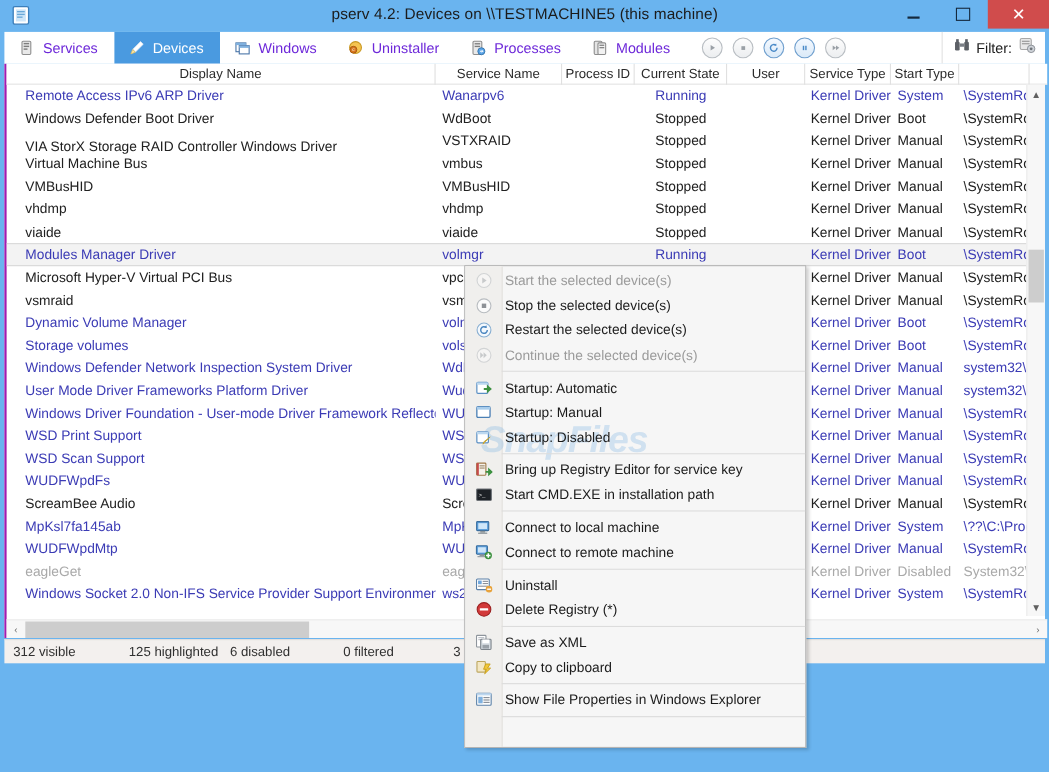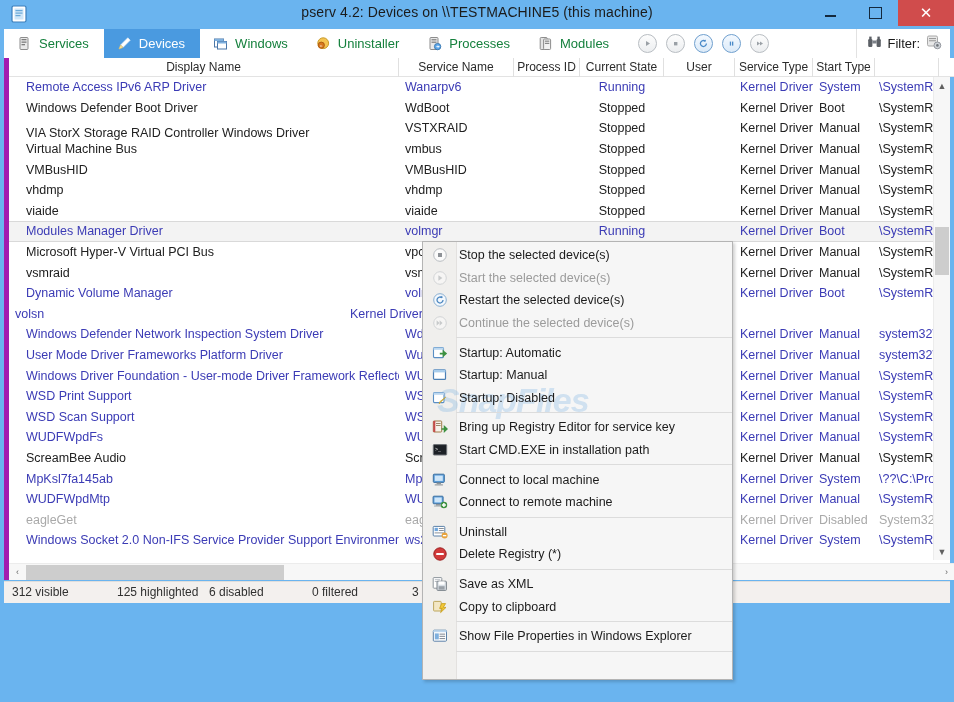--- a/index.html
+++ b/index.html
@@ -33,21 +33,21 @@
   .glyph-min{display:block;width:11px;height:2px;background:#14293d;margin-top:6px;}
   .glyph-max{display:block;width:11px;height:10px;border:1.6px solid #14293d;}
   
   .tabstrip{
     position:absolute;left:4px;top:29px;width:946px;height:29px;
     background:#ffffff;
     display:flex;align-items:stretch;
   }
   .tab{
     display:flex;align-items:center;gap:7px;
-    padding:0 15px 0 13px;height:29px;font-size:13px;color:#15803d;
+    padding:0 15px 0 13px;height:29px;font-size:13px;color:#6d28d9;
     cursor:default;white-space:nowrap;
   }
   .tab.active{background:#4a9ae0;color:#ffffff;}
   .tab .ticon{width:15px;height:15px;flex:0 0 15px;display:block;}
   .toolsep{width:8px;}
   .tbtns{display:flex;align-items:center;gap:9px;padding-left:6px;}
   .circbtn{
     width:17px;height:17px;border-radius:50%;
     border:1px solid #b8bdc2;background:linear-gradient(#fdfdfd,#eceef0);
     display:flex;align-items:center;justify-content:center;cursor:default;
@@ -56,21 +56,21 @@
   .circbtn svg{display:block;}
   .filterzone{
     position:absolute;right:0;top:0;height:29px;display:flex;align-items:center;
     gap:6px;padding-right:8px;border-left:1px solid #e2e2e2;padding-left:10px;
   }
   .filter-label{font-size:13px;color:#1a1a1a;}
   
   .listwrap{
     position:absolute;left:4px;top:58px;width:946px;height:522px;
     background:#ffffff;box-sizing:border-box;
-    border-left:5px solid #a21caf;
+    border-left:2px solid #a21caf;
   }
   .hdr{
     position:absolute;left:0;top:0;width:946px;height:19px;
     background:#ffffff;border-bottom:1px solid #e3e3e3;
     display:flex;box-sizing:border-box;
   }
   .hcell{
     font-size:12px;color:#2b2b2b;text-align:center;
     border-right:1px solid #e0e0e0;line-height:18px;height:19px;
     box-sizing:border-box;overflow:hidden;white-space:nowrap;
@@ -415,20 +415,21 @@
           <div class="c c-name blue" style="width: 390px;">Dynamic Volume Manager</div>
           <div class="c c-svc blue" style="width: 115px;">volm</div>
           <div class="c c-pid blue" style="width: 66px;"></div>
           <div class="c c-state blue" style="width: 84px;"></div>
           <div class="c c-user blue" style="width: 71px;"></div>
           <div class="c c-type blue" style="width: 78px;">Kernel Driver</div>
           <div class="c c-start blue" style="width: 62px;">Boot</div>
           <div class="c c-path blue" style="width: 64px;">\SystemRo</div>
         </div>
         <div class="row">
+          <div class="c c-name blue" style="width: 390px;">Storage volumes</div>
           <div class="c c-svc blue" style="width: 115px;">volsn</div>
           <div class="c c-pid blue" style="width: 66px;"></div>
           <div class="c c-state blue" style="width: 84px;"></div>
           <div class="c c-user blue" style="width: 71px;"></div>
           <div class="c c-type blue" style="width: 78px;">Kernel Driver</div>
           <div class="c c-start blue" style="width: 62px;">Boot</div>
           <div class="c c-path blue" style="width: 64px;">\SystemRo</div>
         </div>
         <div class="row">
           <div class="c c-name blue" style="width: 390px;">Windows Defender Network Inspection System Driver</div>
@@ -560,37 +561,37 @@
   <div class="statusbar">
     <span class="stat" style="left:8px;">312 visible</span>
     <span class="stat" style="left:113px;">125 highlighted</span>
     <span class="stat" style="left:205px;">6 disabled</span>
     <span class="stat" style="left:308px;">0 filtered</span>
     <span class="stat" style="left:408px;">3</span>
   </div>
 
   <div class="ctxmenu" id="ctxmenu">
     <div class="watermark">SnapFiles</div>
-  <div class="mi">
+  <div class="mi disabled">
+        <span class="micon" style="opacity: 0.55;">
+          <svg width="16" height="16" viewBox="0 0 16 16">
+            <circle cx="8" cy="8" r="6.3" fill="#fbfbfb" stroke="#b9bdc1" stroke-width="1"></circle>
+            <path d="M6.4 5.2 L10.4 8 L6.4 10.8 Z" fill="#a8acb0"></path>
+          </svg>
+        </span>
+        <span class="mlabel">Start the selected device(s)</span>
+      </div>
+      <div class="mi">
         <span class="micon">
           <svg width="16" height="16" viewBox="0 0 16 16">
             <circle cx="8" cy="8" r="6.3" fill="#fbfbfb" stroke="#b9bdc1" stroke-width="1"></circle>
             <rect x="6" y="6" width="4" height="4" fill="#8e9297"></rect>
           </svg>
         </span>
         <span class="mlabel">Stop the selected device(s)</span>
-      </div>
-      <div class="mi disabled">
-        <span class="micon" style="opacity: 0.55;">
-          <svg width="16" height="16" viewBox="0 0 16 16">
-            <circle cx="8" cy="8" r="6.3" fill="#fbfbfb" stroke="#b9bdc1" stroke-width="1"></circle>
-            <path d="M6.4 5.2 L10.4 8 L6.4 10.8 Z" fill="#a8acb0"></path>
-          </svg>
-        </span>
-        <span class="mlabel">Start the selected device(s)</span>
       </div>
       <div class="mi">
         <span class="micon">
           <svg width="16" height="16" viewBox="0 0 16 16">
             <circle cx="8" cy="8" r="6.3" fill="#f3f8fd" stroke="#89afd2" stroke-width="1"></circle>
             <path d="M11 8 a3 3 0 1 1 -1.1 -2.3" stroke="#4c87c0" stroke-width="1.3" fill="none"></path>
             <path d="M10.2 3.6 L10.6 6.1 L8.2 5.6 Z" fill="#4c87c0"></path>
           </svg>
         </span>
         <span class="mlabel">Restart the selected device(s)</span>

